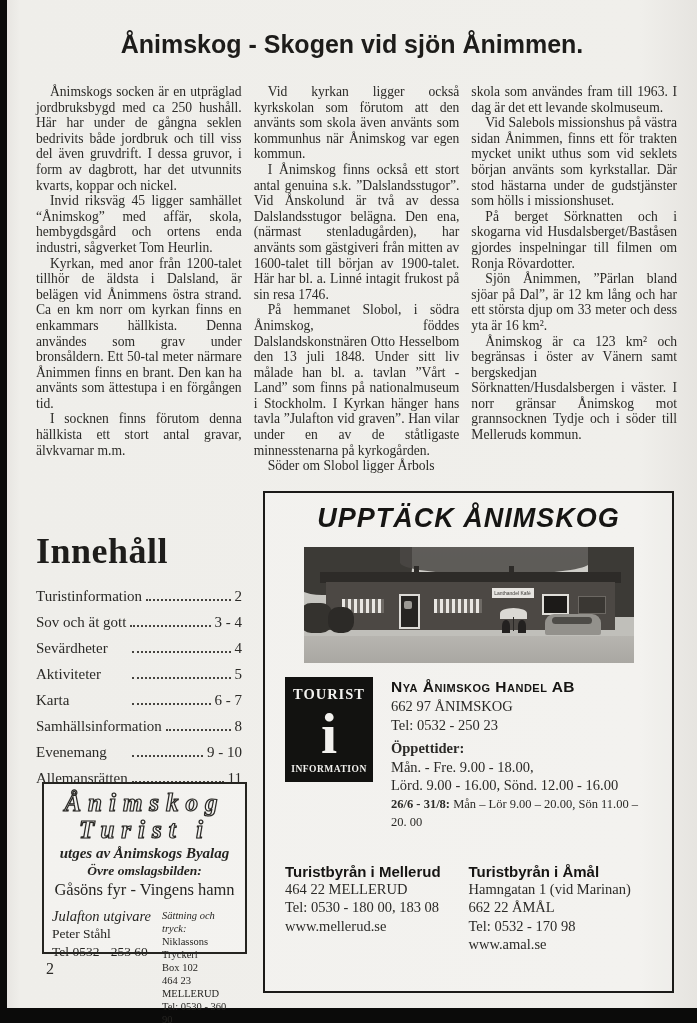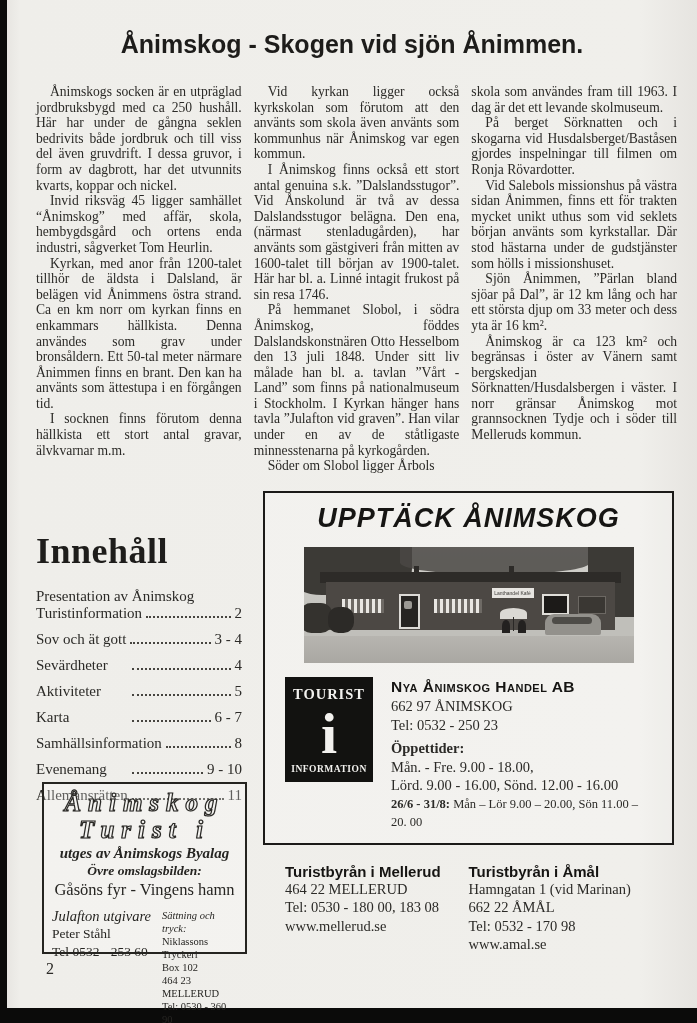--- a/index.html
+++ b/index.html
@@ -46,21 +46,21 @@
   .pub-sub { font-size:15px; font-style:italic; font-weight:bold; margin-top:2px; }
   .pub-cover-label { font-size:13.5px; font-style:italic; font-weight:bold; margin-top:1px; }
   .pub-cover-value { font-size:16.5px; margin-top:1px; }
   .pub-footer { display:flex; margin-top:7px; text-align:left; }
   .pub-editor { width:110px; font-size:13.5px; line-height:18px; }
   .pub-editor .it { font-style:italic; font-size:14.5px; }
   .pub-print { flex:1; font-size:10.5px; line-height:13px; padding-top:2px; }
   .pub-print .it { font-style:italic; }
 
   .ad-box {
-    position:absolute; left:263px; top:491px; width:411px; height:354px;
+    position:absolute; left:263px; top:491px; width:411px; height:502px;
     border:2px solid #1b1a18; background:rgba(255,255,255,0.2); padding-top:10px;
   }
   .ad-heading {
     text-align:center; font-family:"Liberation Sans", sans-serif; font-weight:bold; font-style:italic;
     font-size:27px; color:#161513; letter-spacing:1px;
   }
 
   .photo { position:relative; width:330px; height:116px; margin:13px auto 0; overflow:hidden;
     background:linear-gradient(#d4d3ce 0%, #c7c6c1 45%, #c0bfba 60%); }
   .ph { position:absolute; }
@@ -134,32 +134,31 @@
       <p>I socknen finns förutom denna hällkista ett stort antal gravar, älvkvarnar m.m.</p>
     </div>
     <div class="col">
       <p>Vid kyrkan ligger också kyrkskolan som förutom att den använts som skola även använts som kommunhus när Ånimskog var egen kommun.</p>
       <p>I Ånimskog finns också ett stort antal genuina s.k. ”Dalslandsstugor”. Vid Ånskolund är två av dessa Dalslandsstugor belägna. Den ena, (närmast stenladugården), har använts som gästgiveri från mitten av 1600-talet till början av 1900-talet. Här har bl. a. Linné intagit frukost på sin resa 1746.</p>
       <p>På hemmanet Slobol, i södra Ånimskog, föddes Dalslandskonstnären Otto Hesselbom den 13 juli 1848. Under sitt liv målade han bl. a. tavlan ”Vårt - Land” som finns på nationalmuseum i Stockholm. I Kyrkan hänger hans tavla ”Julafton vid graven”. Han vilar under en av de ståtligaste minnesstenarna på kyrkogården.</p>
       <p>Söder om Slobol ligger Årbols</p>
     </div>
     <div class="col">
       <p class="no-indent">skola som användes fram till 1963. I dag är det ett levande skolmuseum.</p>
+      <p>Vid Salebols missionshus på västra sidan Ånimmen, finns ett för trakten mycket unikt uthus som vid seklets början använts som kyrkstallar. Där stod hästarna under de gudstjänster som hölls i missionshuset.</p>
       <p>På berget Sörknatten och i skogarna vid Husdalsberget/Baståsen gjordes inspelningar till filmen om Ronja Rövardotter.</p>
-      <p>Vid Salebols missionshus på västra sidan Ånimmen, finns ett för trakten mycket unikt uthus som vid seklets början använts som kyrkstallar. Där stod hästarna under de gudstjänster som hölls i missionshuset.</p>
       <p>Sjön Ånimmen, ”Pärlan bland sjöar på Dal”, är 12 km lång och har ett största djup om 33 meter och dess yta är 16 km².</p>
       <p>Ånimskog är ca 123 km² och begränsas i öster av Vänern samt bergskedjan Sörknatten/Husdalsbergen i väster. I norr gränsar Ånimskog mot grannsocknen Tydje och i söder till Melleruds kommun.</p>
     </div>
   </div>
 
   <div class="toc">
     <h2>Innehåll</h2>
     <div class="rows">
       <div class="toc-entry">
-        <div class="toc-line1">Presentation av Ånimskog</div>
         <div class="toc-row">
           <span class="toc-label wide">Turistinformation</span>
           <span class="toc-dots"></span>
           <span class="toc-page">2</span>
         </div>
       </div>
       <div class="toc-entry">
         <div class="toc-row">
           <span class="toc-label wide">Sov och ät gott</span>
           <span class="toc-dots"></span>

